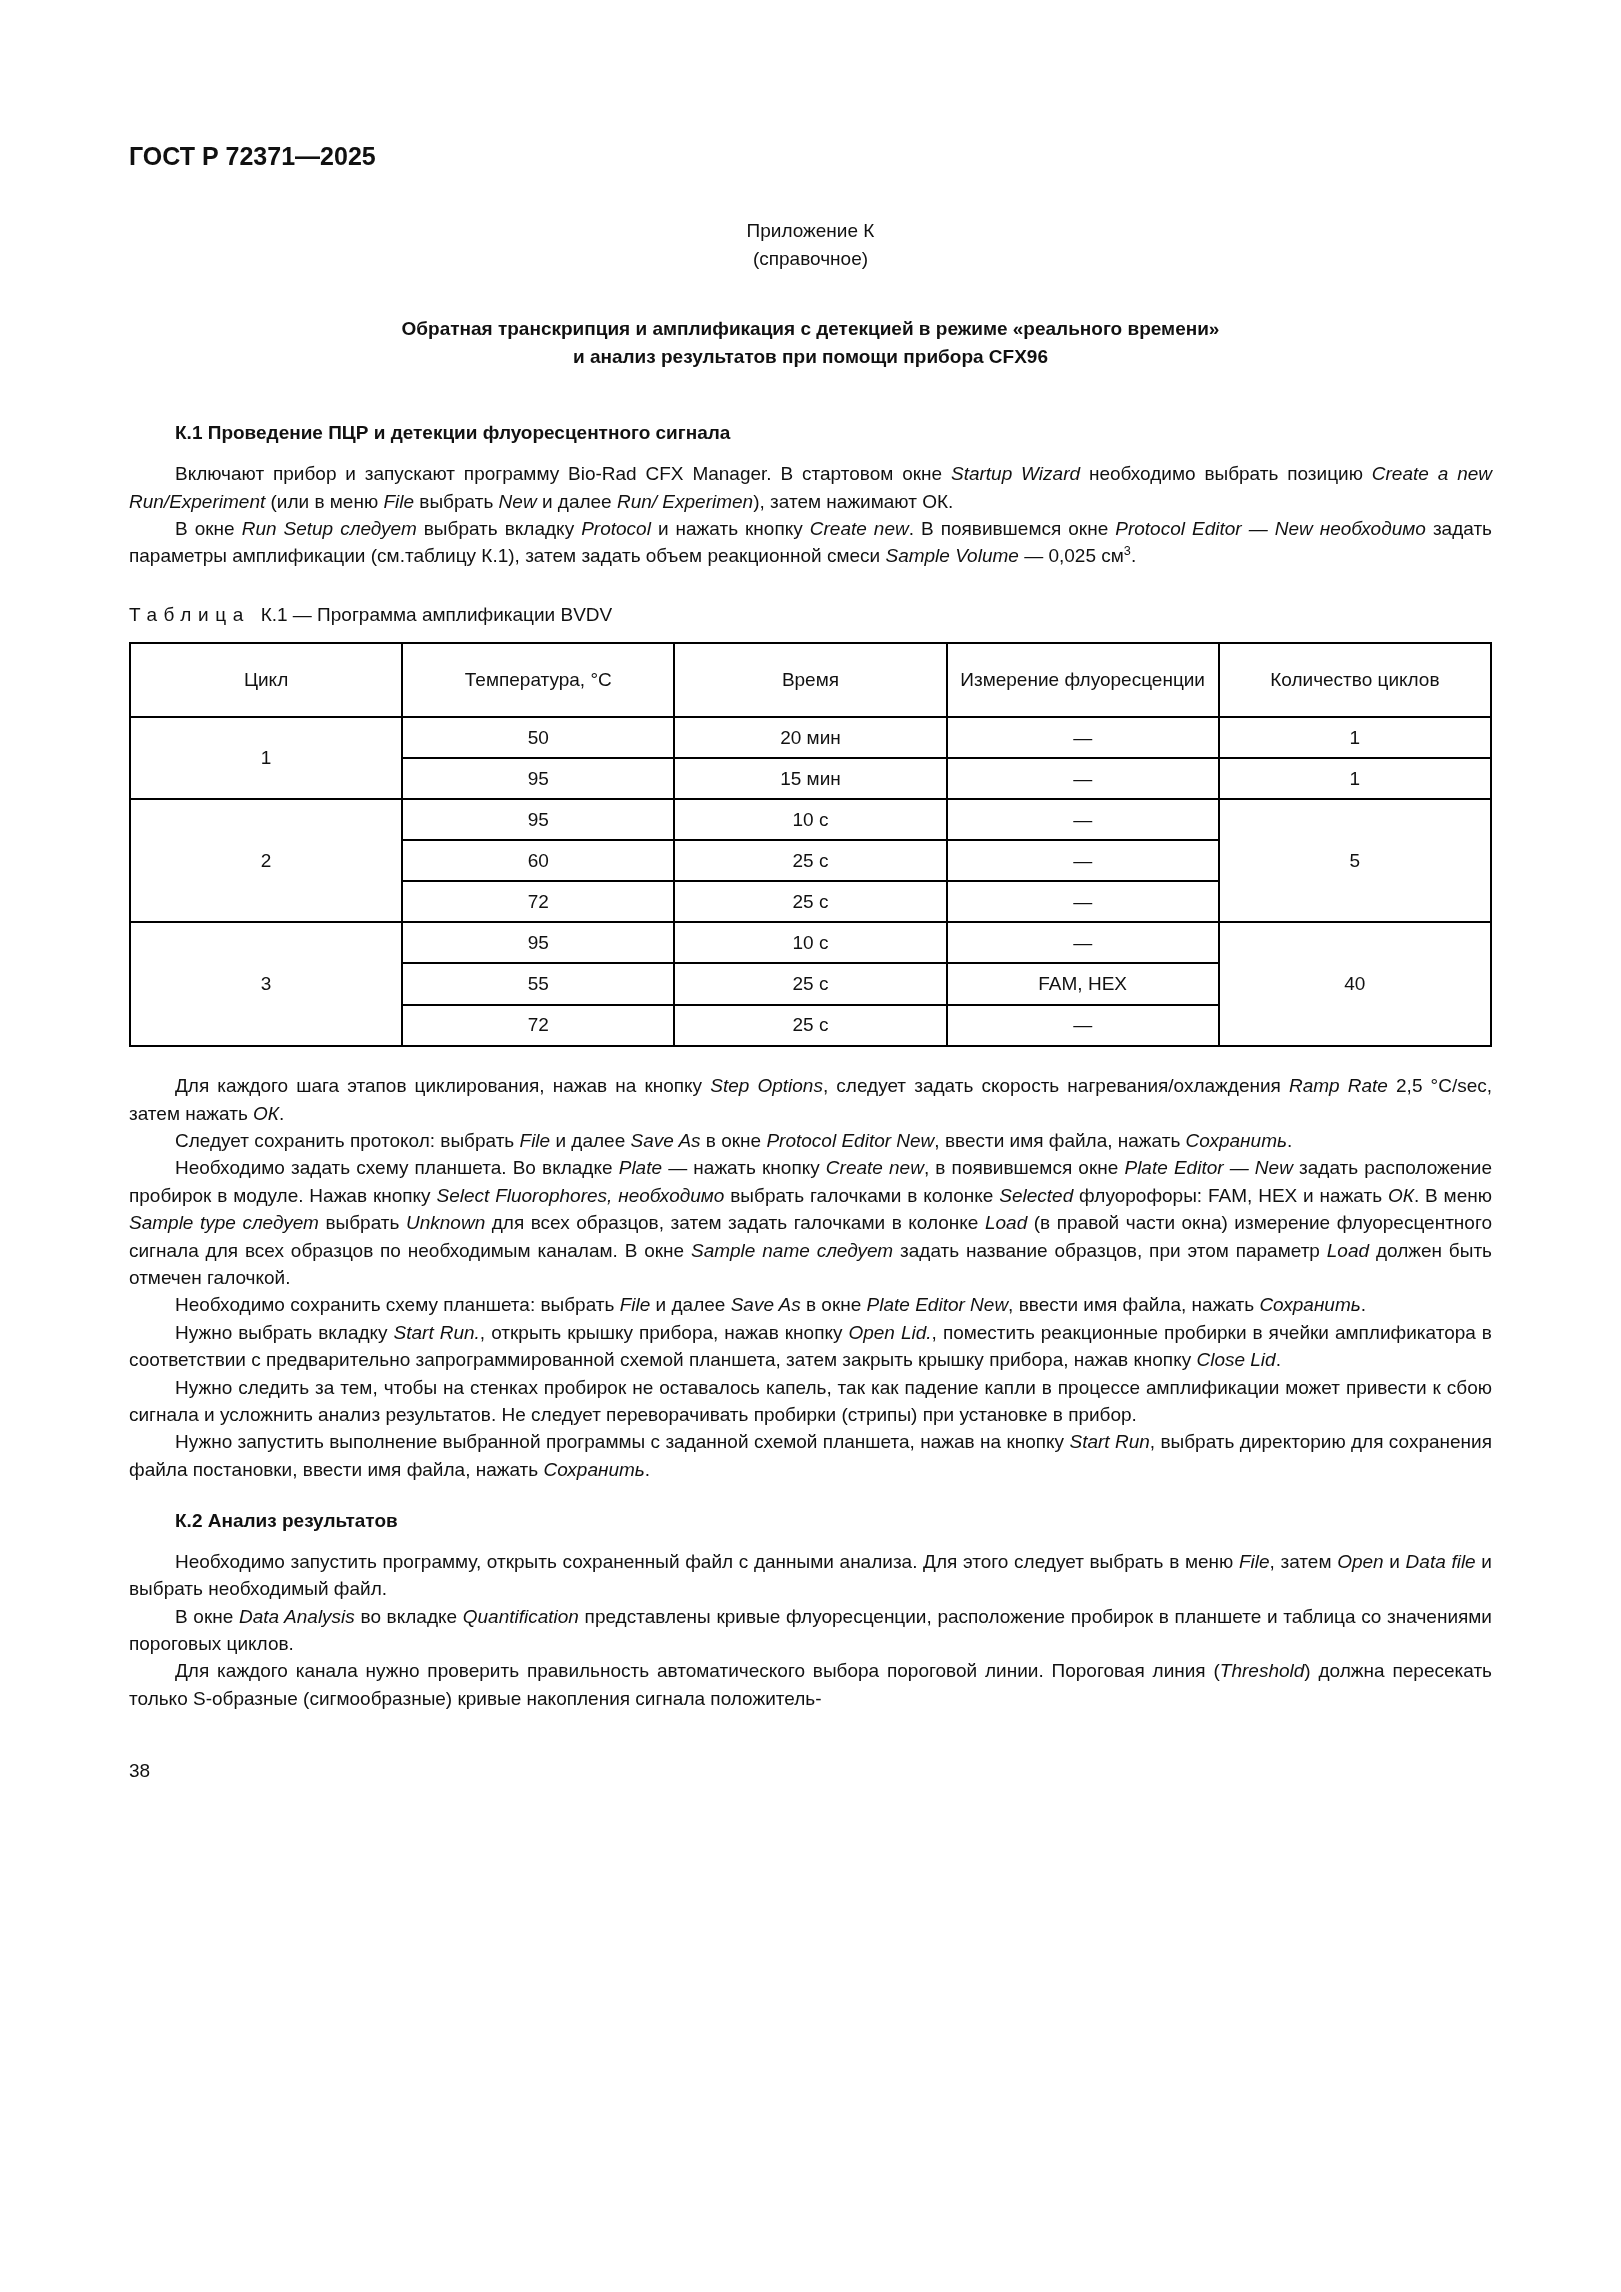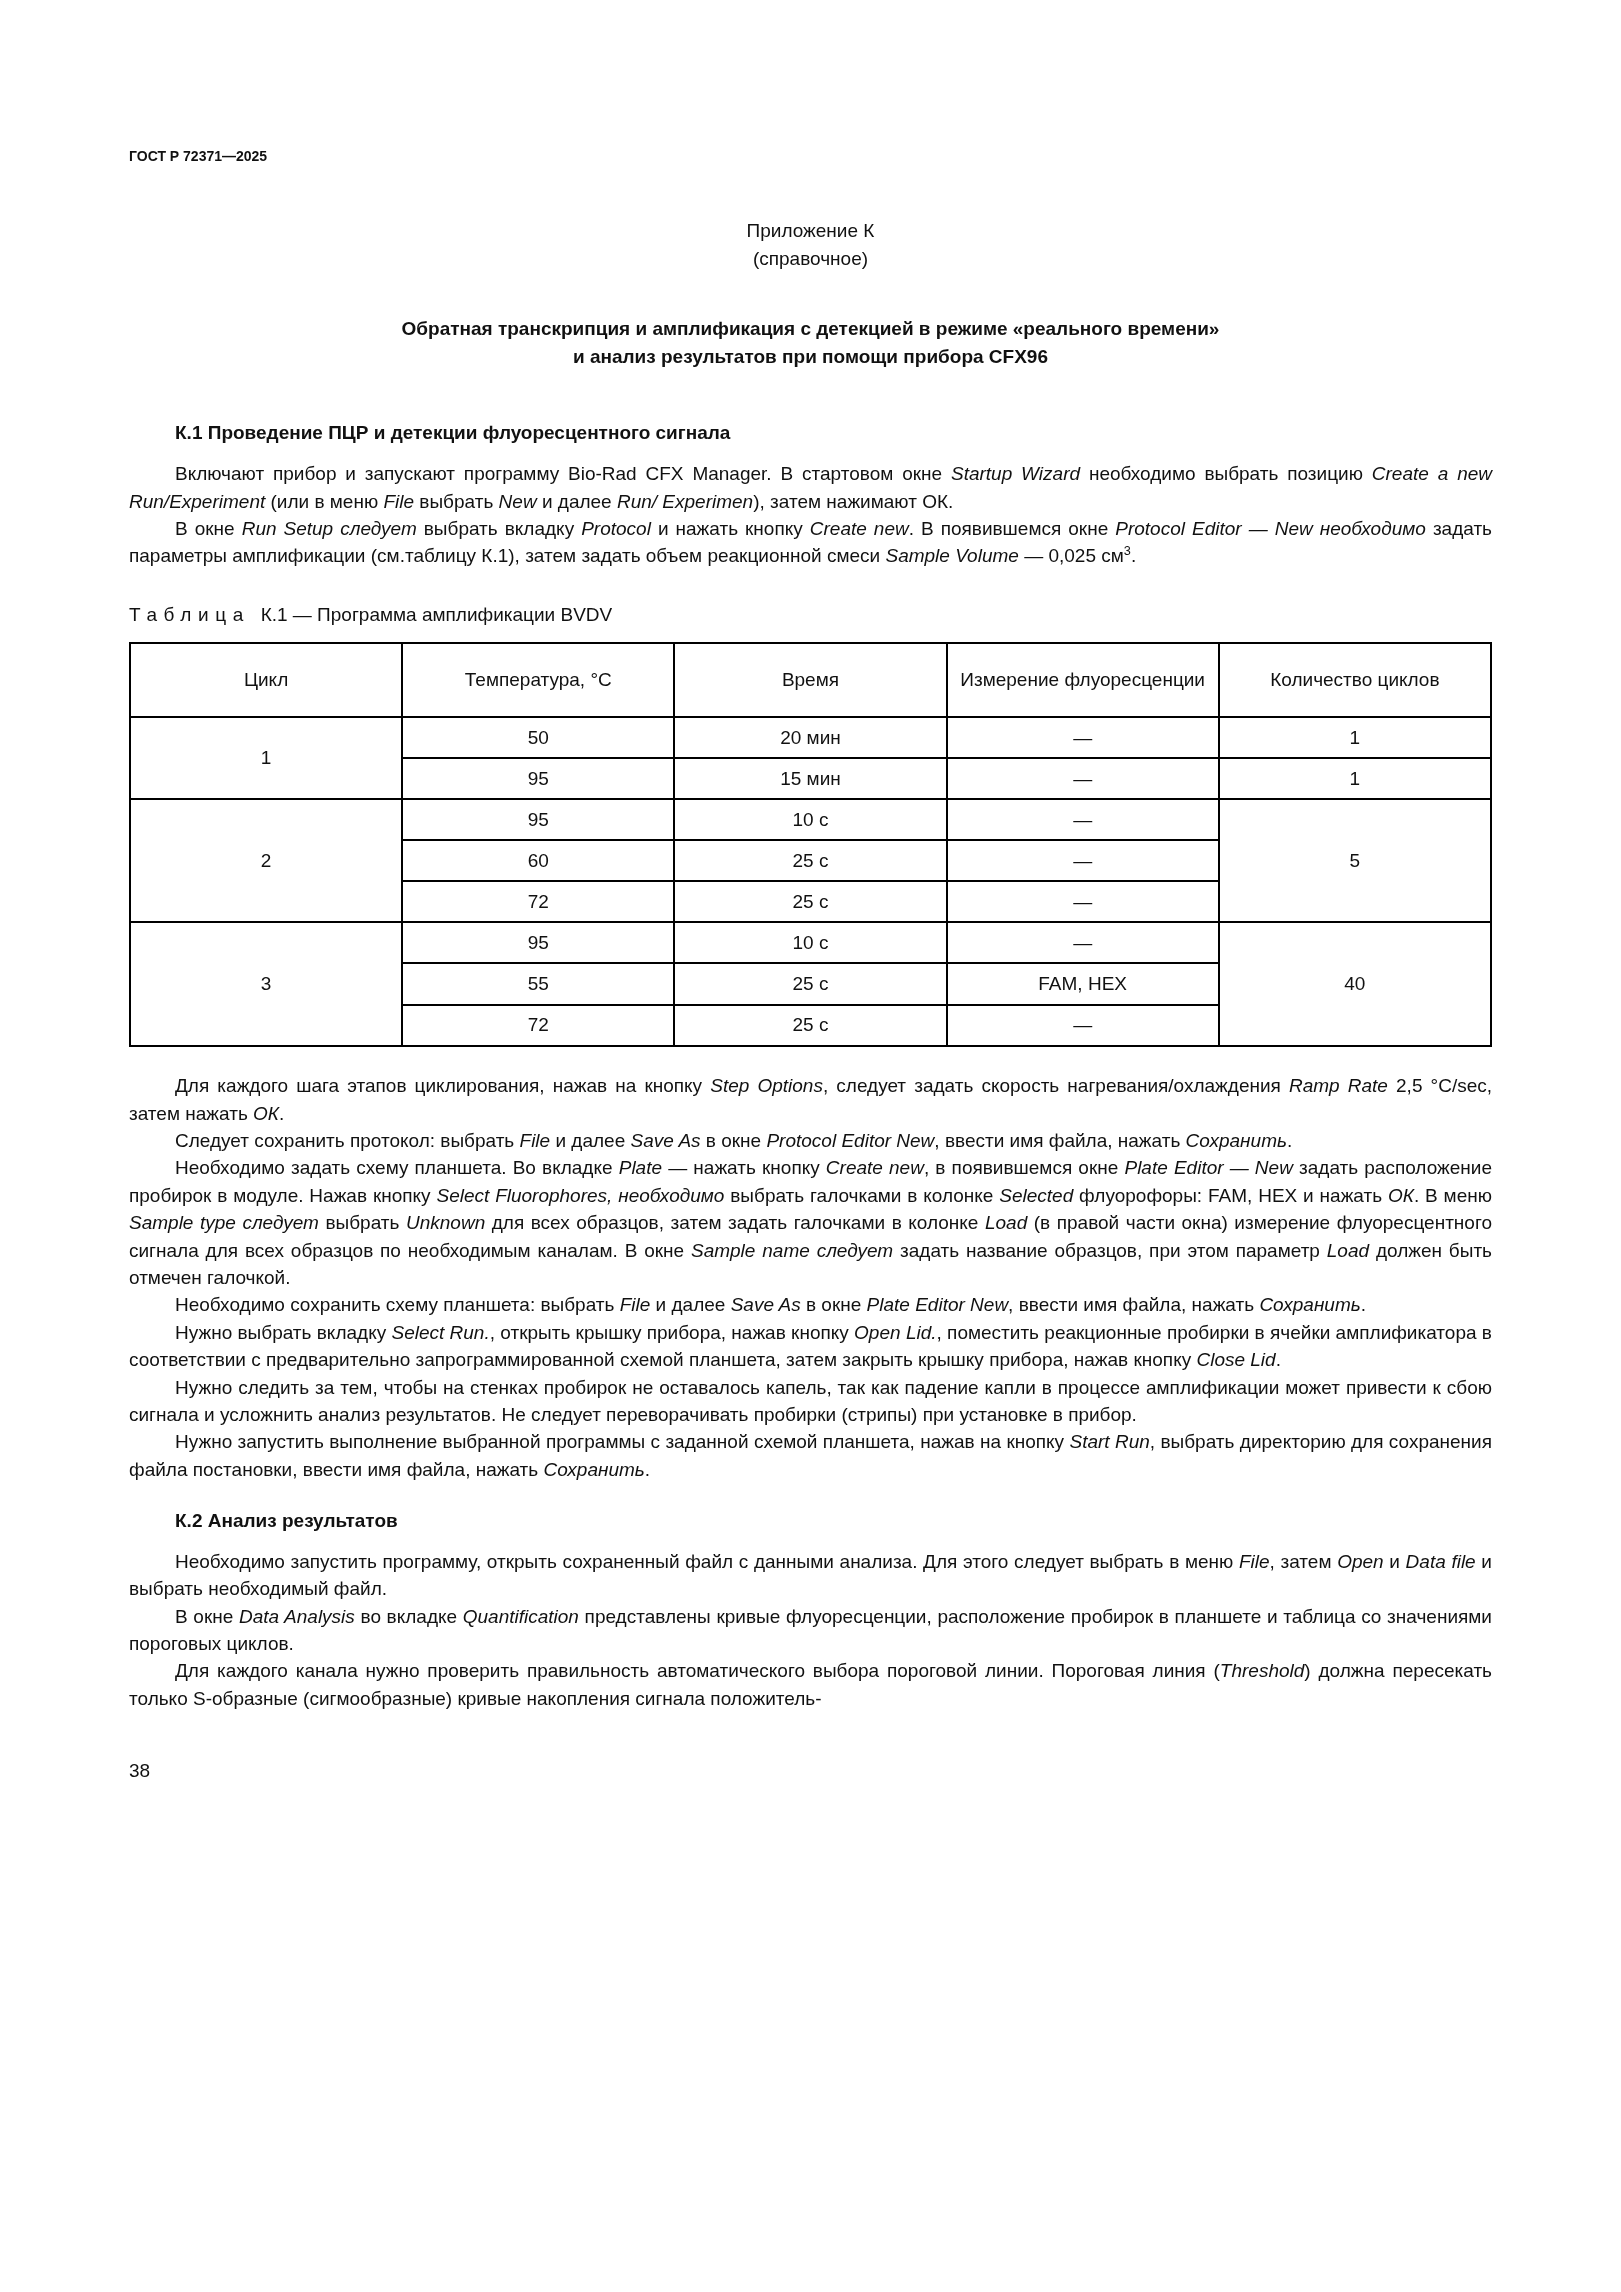--- a/index.html
+++ b/index.html
@@ -2,21 +2,21 @@
 <html lang="ru"><head>
 <meta charset="utf-8">
 <style>
   * { margin:0; padding:0; box-sizing:border-box; }
   html,body { background:#ffffff; }
   body {
     width:1621px; height:2293px; overflow:hidden;
     color:#111; font-family:"Liberation Sans","DejaVu Sans",sans-serif;
   }
   .page { padding:143px 129px 0 129px; font-size:19px; line-height:27.4px; }
-  .doc-code { font-weight:bold; font-size:14px; margin-bottom:47px; }
+  .doc-code { font-weight:bold; font-size:25px; margin-bottom:47px; }
   .annex-label, .annex-kind { text-align:center; font-weight:normal; }
   .annex-title { text-align:center; font-weight:bold; margin-top:43px; }
   .section-heading { font-weight:bold; padding-left:46px; margin-top:49px; margin-bottom:13.7px; }
   p.body { text-align:justify; text-indent:46px; }
   sup { font-size:12.7px; vertical-align:super; line-height:0; }
   .tbl-caption { margin-top:31px; margin-bottom:13.7px; }
   .tbl-caption .spaced { letter-spacing:0.35em; }
   table.amp { width:100%; border-collapse:collapse; border:2.9px solid #000; margin-bottom:25.5px; }
   table.amp col { width:20%; }
   table.amp th, table.amp td {
@@ -117,21 +117,21 @@
         <td>25 с</td>
         <td>—</td>
       </tr>
     </tbody>
   </table>
 
   <p class="body"><span>Для каждого шага этапов циклирования, нажав на кнопку </span><i>Step Options</i><span>, следует задать скорость нагревания/охлаждения </span><i>Ramp Rate</i><span> 2,5 °C/sec, затем нажать </span><i>ОК</i><span>.</span></p>
   <p class="body"><span>Следует сохранить протокол: выбрать </span><i>File</i><span> и далее </span><i>Save As</i><span> в окне </span><i>Protocol Editor New</i><span>, ввести имя файла, нажать </span><i>Сохранить</i><span>.</span></p>
   <p class="body"><span>Необходимо задать схему планшета. Во вкладке </span><i>Plate</i><span> — нажать кнопку </span><i>Create new</i><span>, в появившемся окне </span><i>Plate Editor — New</i><span> задать расположение пробирок в модуле. Нажав кнопку </span><i>Select Fluorophores, необходимо</i><span> выбрать галочками в колонке </span><i>Selected</i><span> флуорофоры: FAM, HEX и нажать </span><i>ОК</i><span>. В меню </span><i>Sample type следует</i><span> выбрать </span><i>Unknown</i><span> для всех образцов, затем задать галочками в колонке </span><i>Load</i><span> (в правой части окна) измерение флуоресцентного сигнала для всех образцов по необходимым каналам. В окне </span><i>Sample name следует</i><span> задать название образцов, при этом параметр </span><i>Load</i><span> должен быть отмечен галочкой.</span></p>
   <p class="body"><span>Необходимо сохранить схему планшета: выбрать </span><i>File</i><span> и далее </span><i>Save As</i><span> в окне </span><i>Plate Editor New</i><span>, ввести имя файла, нажать </span><i>Сохранить</i><span>.</span></p>
-  <p class="body"><span>Нужно выбрать вкладку </span><i>Select Run.</i><span>, открыть крышку прибора, нажав кнопку </span><i>Open Lid.</i><span>, поместить реакционные пробирки в ячейки амплификатора в соответствии с предварительно запрограммированной схемой планшета, затем закрыть крышку прибора, нажав кнопку </span><i>Close Lid</i><span>.</span></p>
+  <p class="body"><span>Нужно выбрать вкладку </span><i>Start Run.</i><span>, открыть крышку прибора, нажав кнопку </span><i>Open Lid.</i><span>, поместить реакционные пробирки в ячейки амплификатора в соответствии с предварительно запрограммированной схемой планшета, затем закрыть крышку прибора, нажав кнопку </span><i>Close Lid</i><span>.</span></p>
   <p class="body"><span>Нужно следить за тем, чтобы на стенках пробирок не оставалось капель, так как падение капли в процессе амплификации может привести к сбою сигнала и усложнить анализ результатов. Не следует переворачивать пробирки (стрипы) при установке в прибор.</span></p>
   <p class="body"><span>Нужно запустить выполнение выбранной программы с заданной схемой планшета, нажав на кнопку </span><i>Start Run</i><span>, выбрать директорию для сохранения файла постановки, ввести имя файла, нажать </span><i>Сохранить</i><span>.</span></p>
 
   <div class="section-heading" style="margin-top:23.5px;">К.2 Анализ результатов</div>
 
   <p class="body"><span>Необходимо запустить программу, открыть сохраненный файл с данными анализа. Для этого следует выбрать в меню </span><i>File</i><span>, затем </span><i>Open</i><span> и </span><i>Data file</i><span> и выбрать необходимый файл.</span></p>
   <p class="body"><span>В окне </span><i>Data Analysis</i><span> во вкладке </span><i>Quantification</i><span> представлены кривые флуоресценции, расположение пробирок в планшете и таблица со значениями пороговых циклов.</span></p>
   <p class="body"><span>Для каждого канала нужно проверить правильность автоматического выбора пороговой линии. Пороговая линия (</span><i>Threshold</i><span>) должна пересекать только S-образные (сигмообразные) кривые накопления сигнала положитель-</span></p>
 
   <div class="page-number">38</div>

